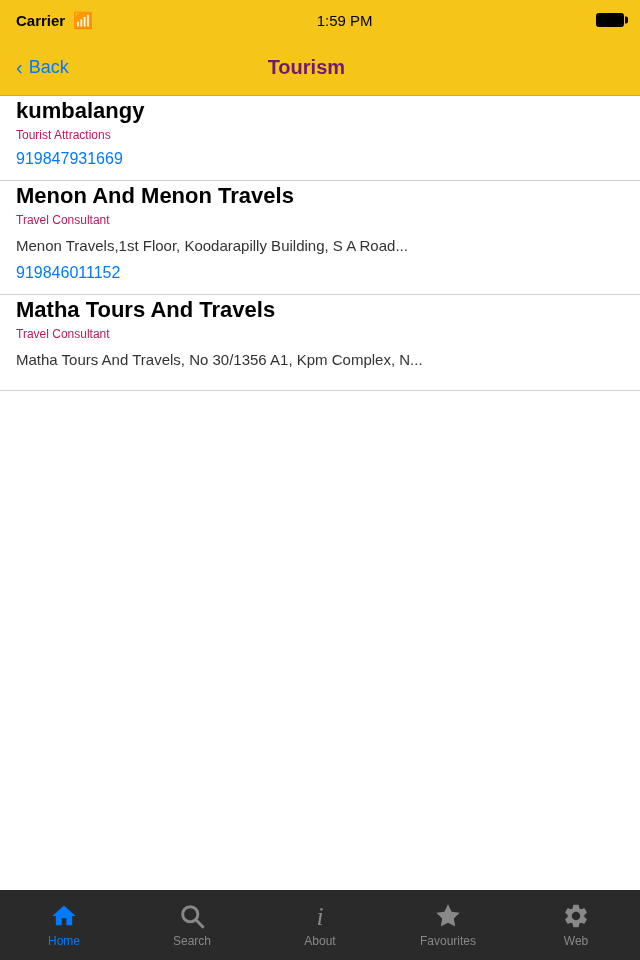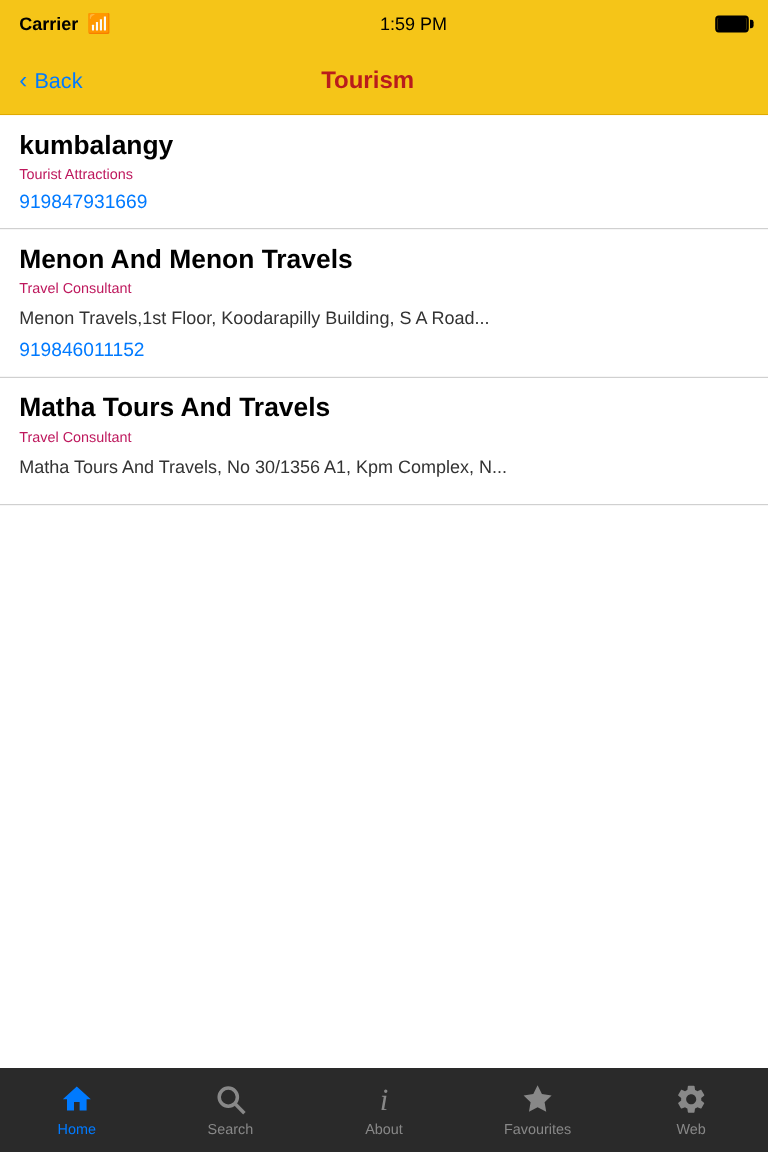--- a/index.html
+++ b/index.html
@@ -47,33 +47,33 @@
     }
     .back-btn {
       display: flex; align-items: center; gap: 4px;
       color: #007aff; font-size: 18px; cursor: pointer;
       text-decoration: none;
     }
     .back-chevron {
       font-size: 20px; color: #007aff; margin-right: 2px;
     }
     .nav-title {
-      flex: 1; text-align: center; font-size: 20px; font-weight: 700; color: #b91c1c;
+      flex: 1; text-align: center; font-size: 20px; font-weight: 700; color: #701a75;
       margin-right: 80px;
     }
 
     
     .list-content {
       height: calc(960px - 40px - 56px - 70px);
       overflow-y: auto;
       background: #fff;
     }
 
     .list-item {
-      padding: 12px 16px 12px 16px;
+      padding: 2px 16px 12px 16px;
       border-bottom: 1px solid #d0d0d0;
     }
     .item-name {
       font-size: 22px; font-weight: 600; color: #000; margin-bottom: 4px;
     }
     .item-category {
       font-size: 12px; color: #be185d; margin-bottom: 8px;
     }
     .item-address {
       font-size: 15px; color: #333; margin-bottom: 8px; line-height: 1.4;

